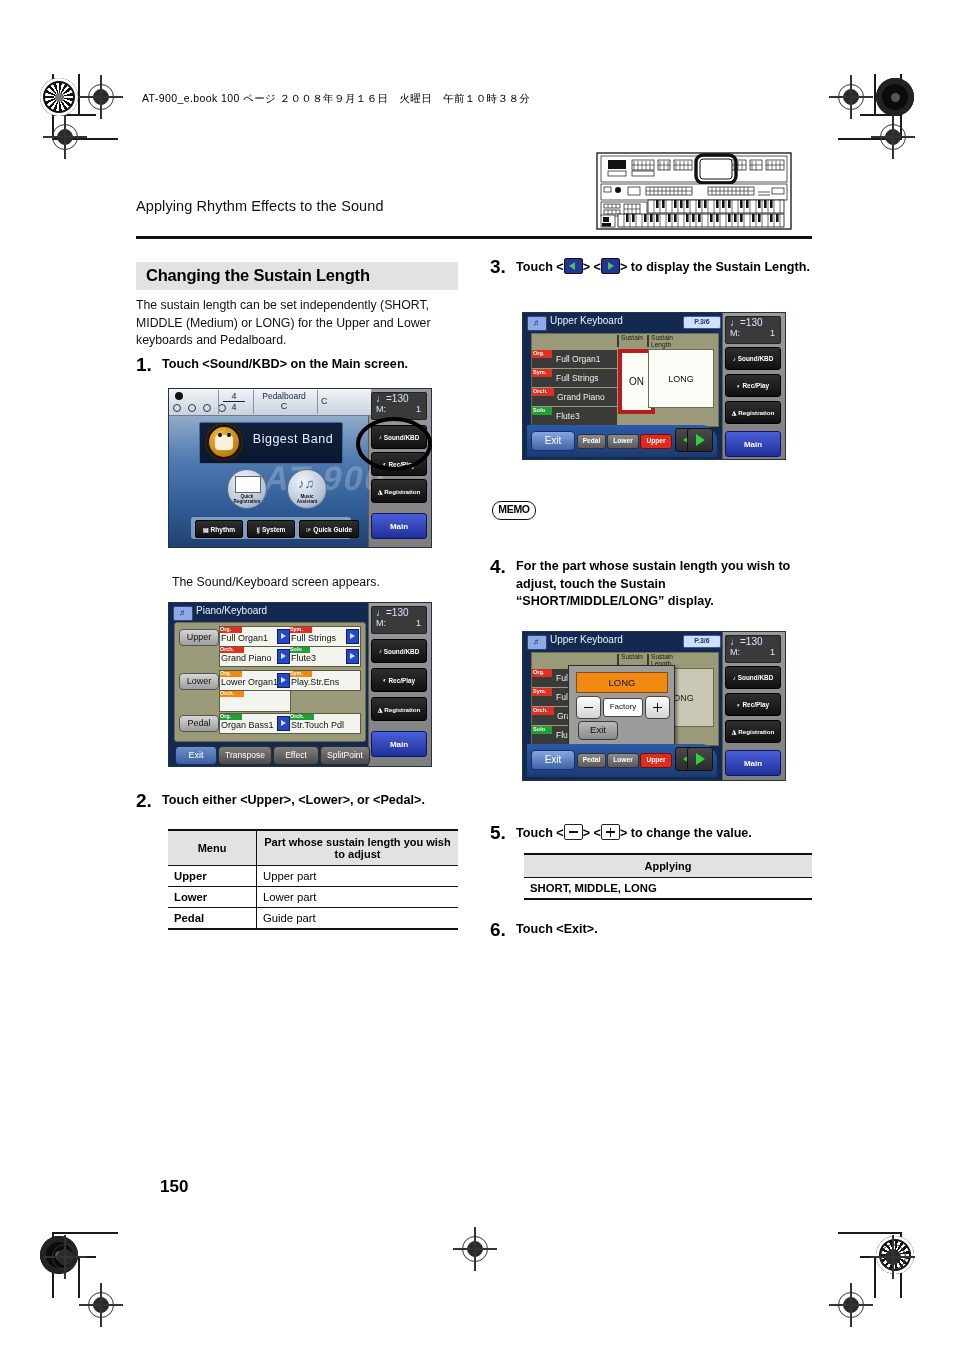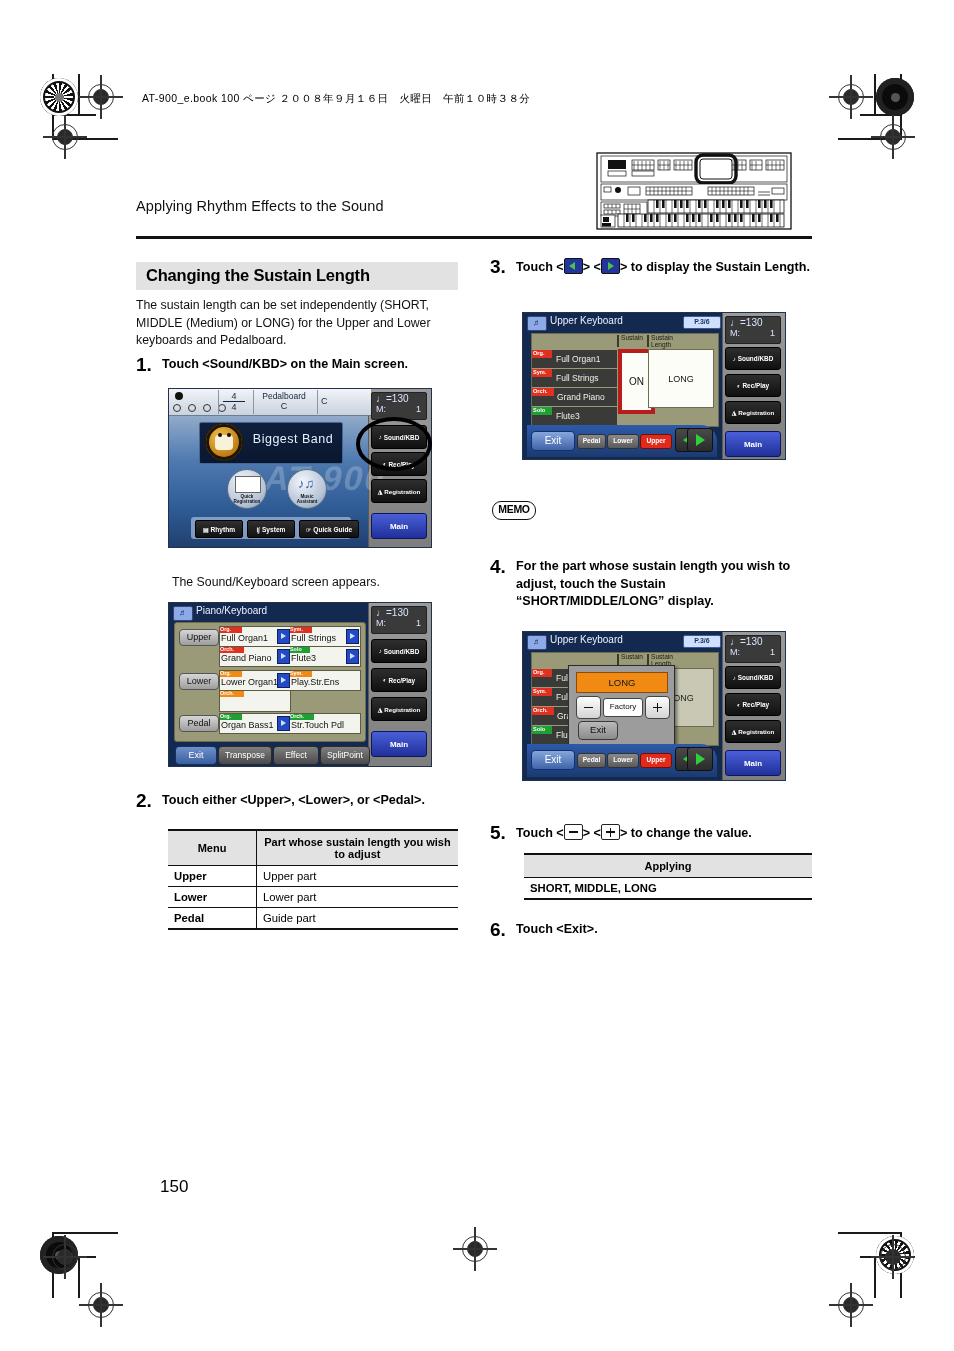--- a/index.html
+++ b/index.html
@@ -50,21 +50,21 @@
   
   table.doc{border-collapse:collapse;position:absolute;}
   table.doc th{background:#e2e2e2;font-size:11px;font-weight:bold;padding:5px 6px;text-align:center;}
   table.doc td{font-size:11.3px;padding:4px 6px;}
   table.doc td.k{font-weight:bold;}
   .bt-thick{border-top:2.4px solid #111;}
   .bb-thick{border-bottom:2.4px solid #111;}
   .bb-thin{border-bottom:1px solid #111;}
   .br-thin{border-right:1px solid #111;}
 
-  .pagenum{position:absolute;left:160px;top:1177px;font-size:17px;font-weight:normal;}
+  .pagenum{position:absolute;left:160px;top:1177px;font-size:17px;font-weight:bold;}
 
   
   .memo{position:absolute;}
   .memoicon{position:absolute;left:0;top:14px;width:42px;height:17px;border:1.6px solid #111;
      border-radius:9px;font-size:10.5px;font-weight:bold;text-align:center;line-height:15px;letter-spacing:-.3px;}
   .memotxt{position:absolute;left:48px;top:0;width:276px;font-size:10.8px;line-height:15.5px;}
 
   
   .kbtn{display:inline-block;width:17px;height:14px;border:1px solid #222;border-radius:2px;
      vertical-align:-3px;position:relative;background:#fff;}

